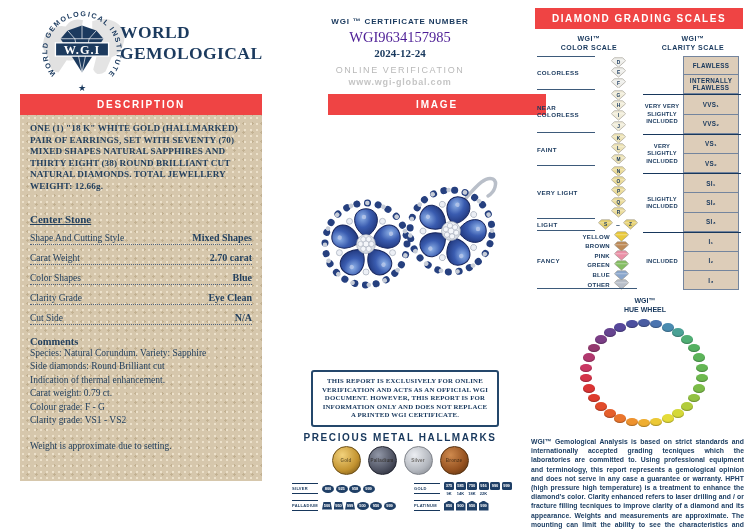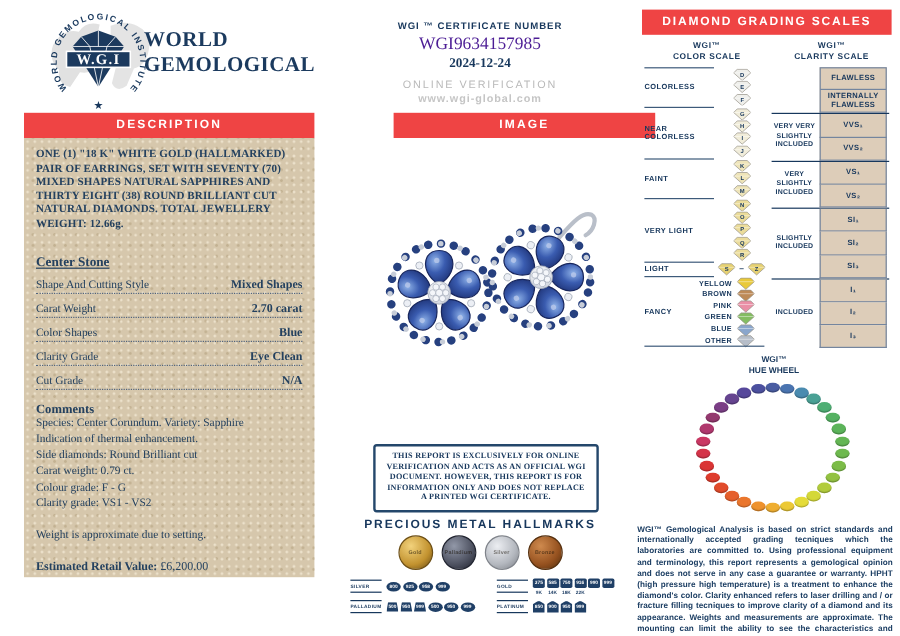--- a/index.html
+++ b/index.html
@@ -144,38 +144,34 @@
         </div>
         <div class="cs-row">
           <span class="cs-label">Color Shapes</span>
           <span class="cs-value">Blue</span>
         </div>
         <div class="cs-row">
           <span class="cs-label">Clarity Grade</span>
           <span class="cs-value">Eye Clean</span>
         </div>
         <div class="cs-row">
-          <span class="cs-label">Cut Grade</span>
+          <span class="cs-label">Cut Side</span>
           <span class="cs-value">N/A</span>
         </div>
       </div>
     <div id="cm-title">Comments</div>
     <div id="comment-lines">
-        <div class="cm-line">Species: Center Corundum. Variety: Sapphire</div>
+        <div class="cm-line">Species: Natural Corundum. Variety: Sapphire</div>
+        <div class="cm-line">Side diamonds: Round Brilliant cut</div>
         <div class="cm-line">Indication of thermal enhancement.</div>
-        <div class="cm-line">Side diamonds: Round Brilliant cut</div>
         <div class="cm-line">Carat weight: 0.79 ct.</div>
         <div class="cm-line">Colour grade: F - G</div>
         <div class="cm-line">Clarity grade: VS1 - VS2</div>
       </div>
     <div id="cm-note">Weight is approximate due to setting.</div>
-    <div id="retail">
-      <span class="lbl">Estimated Retail Value:</span>
-      <span>£6,200.00</span>
-    </div>
   </div>
 
   <div id="cert-label" class="mid-center">WGI ™ CERTIFICATE NUMBER</div>
   <div id="cert-number" class="mid-center">WGI9634157985</div>
   <div id="cert-date" class="mid-center">2024-12-24</div>
   <div id="online-verif" class="mid-center">ONLINE VERIFICATION</div>
   <div id="website" class="mid-center">www.wgi-global.com</div>
   <div id="image-bar" class="navy-bar">IMAGE</div>
 
   <svg id="earrings" width="224" height="206" viewBox="0 0 224 206">

